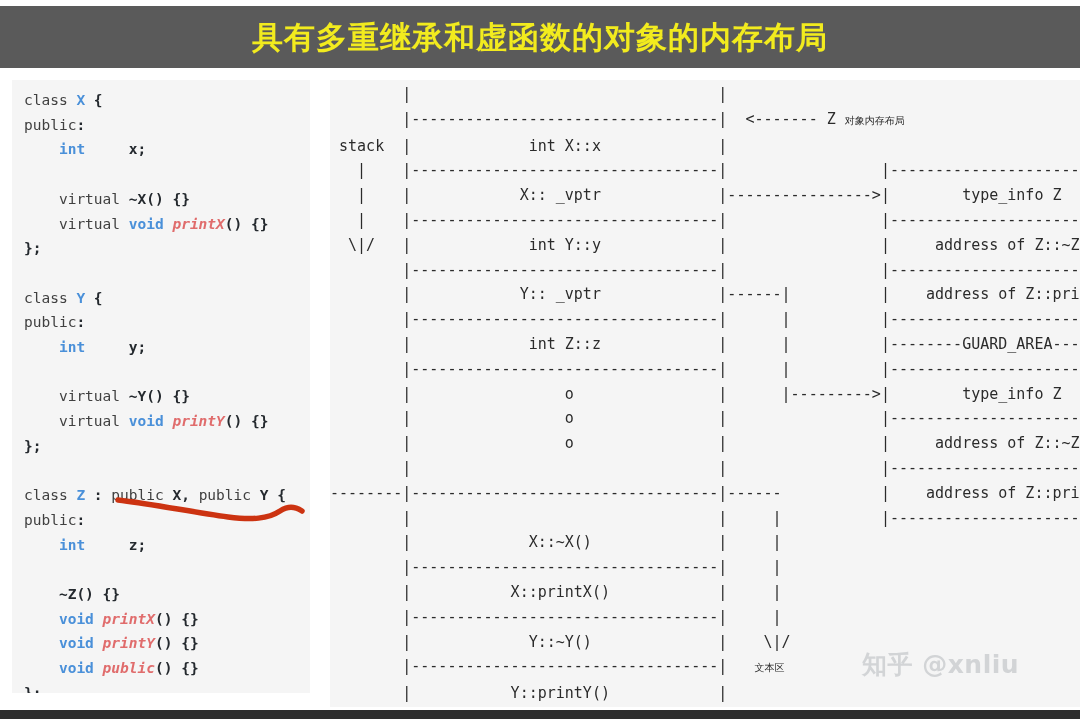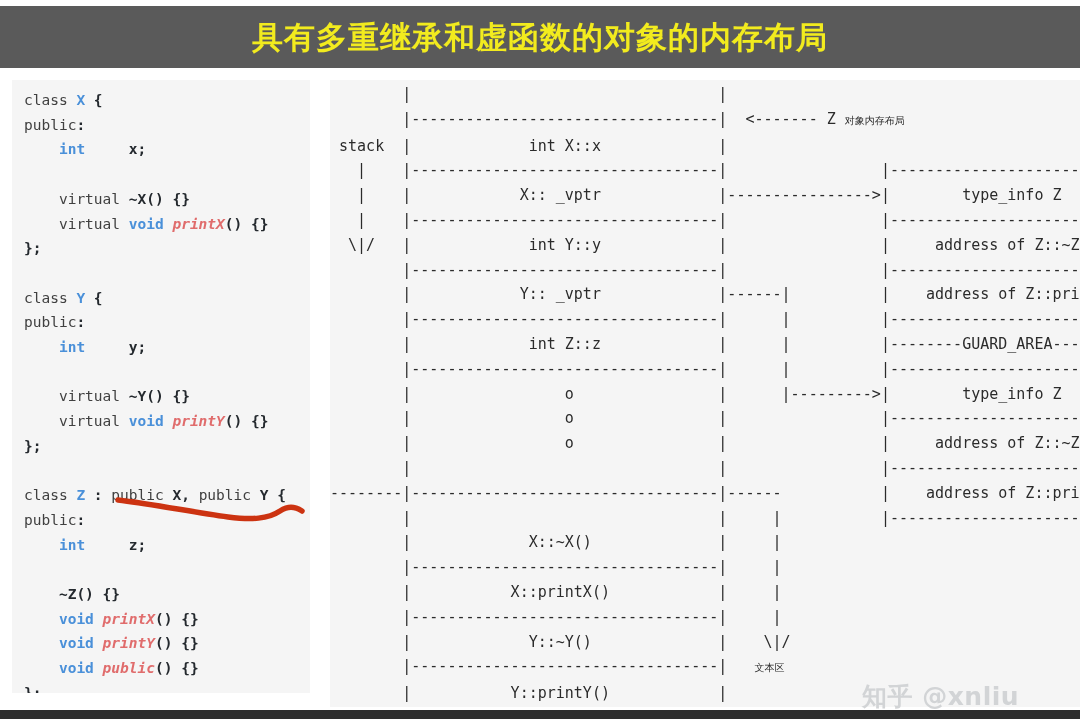--- a/index.html
+++ b/index.html
@@ -115,21 +115,20 @@
     position: absolute;
     left: 862px;
     top: 648px;
     color: #d2d4d6;
     font-family: "DejaVu Sans", sans-serif;
     font-size: 25px;
     font-weight: 700;
     letter-spacing: 0.5px;
     white-space: nowrap;
     user-select: none;
-    margin-top: 32px;
   }
 </style>
 </head>
 <body>
 
 <div id="title-bar">
   <div id="title-text">具有多重继承和虚函数的对象的内存布局</div>
 </div>
 
 <div id="code-panel">

